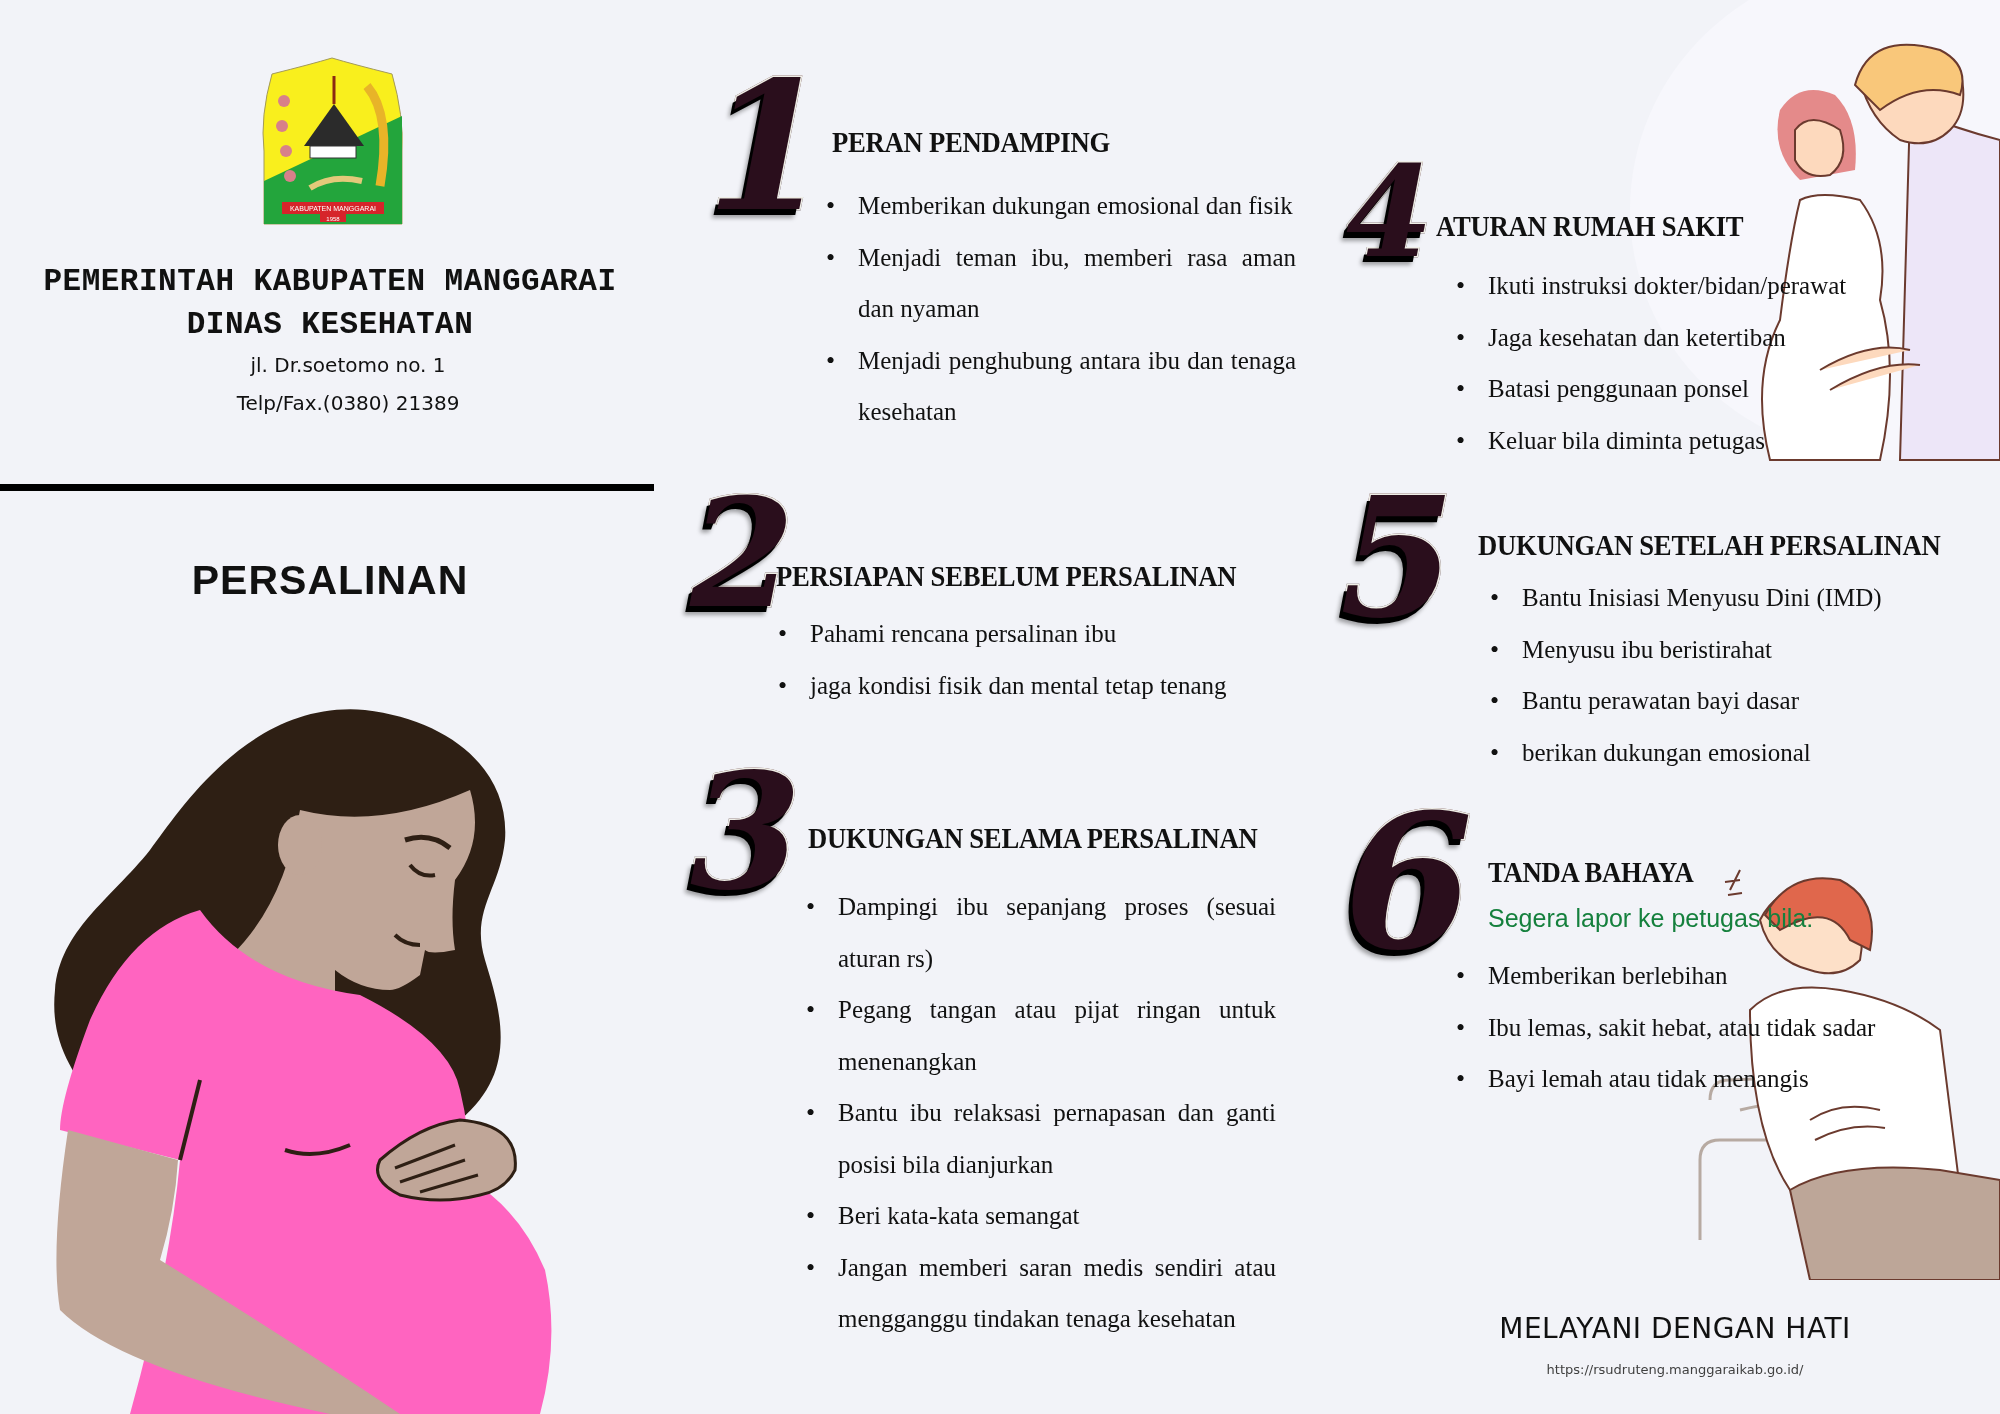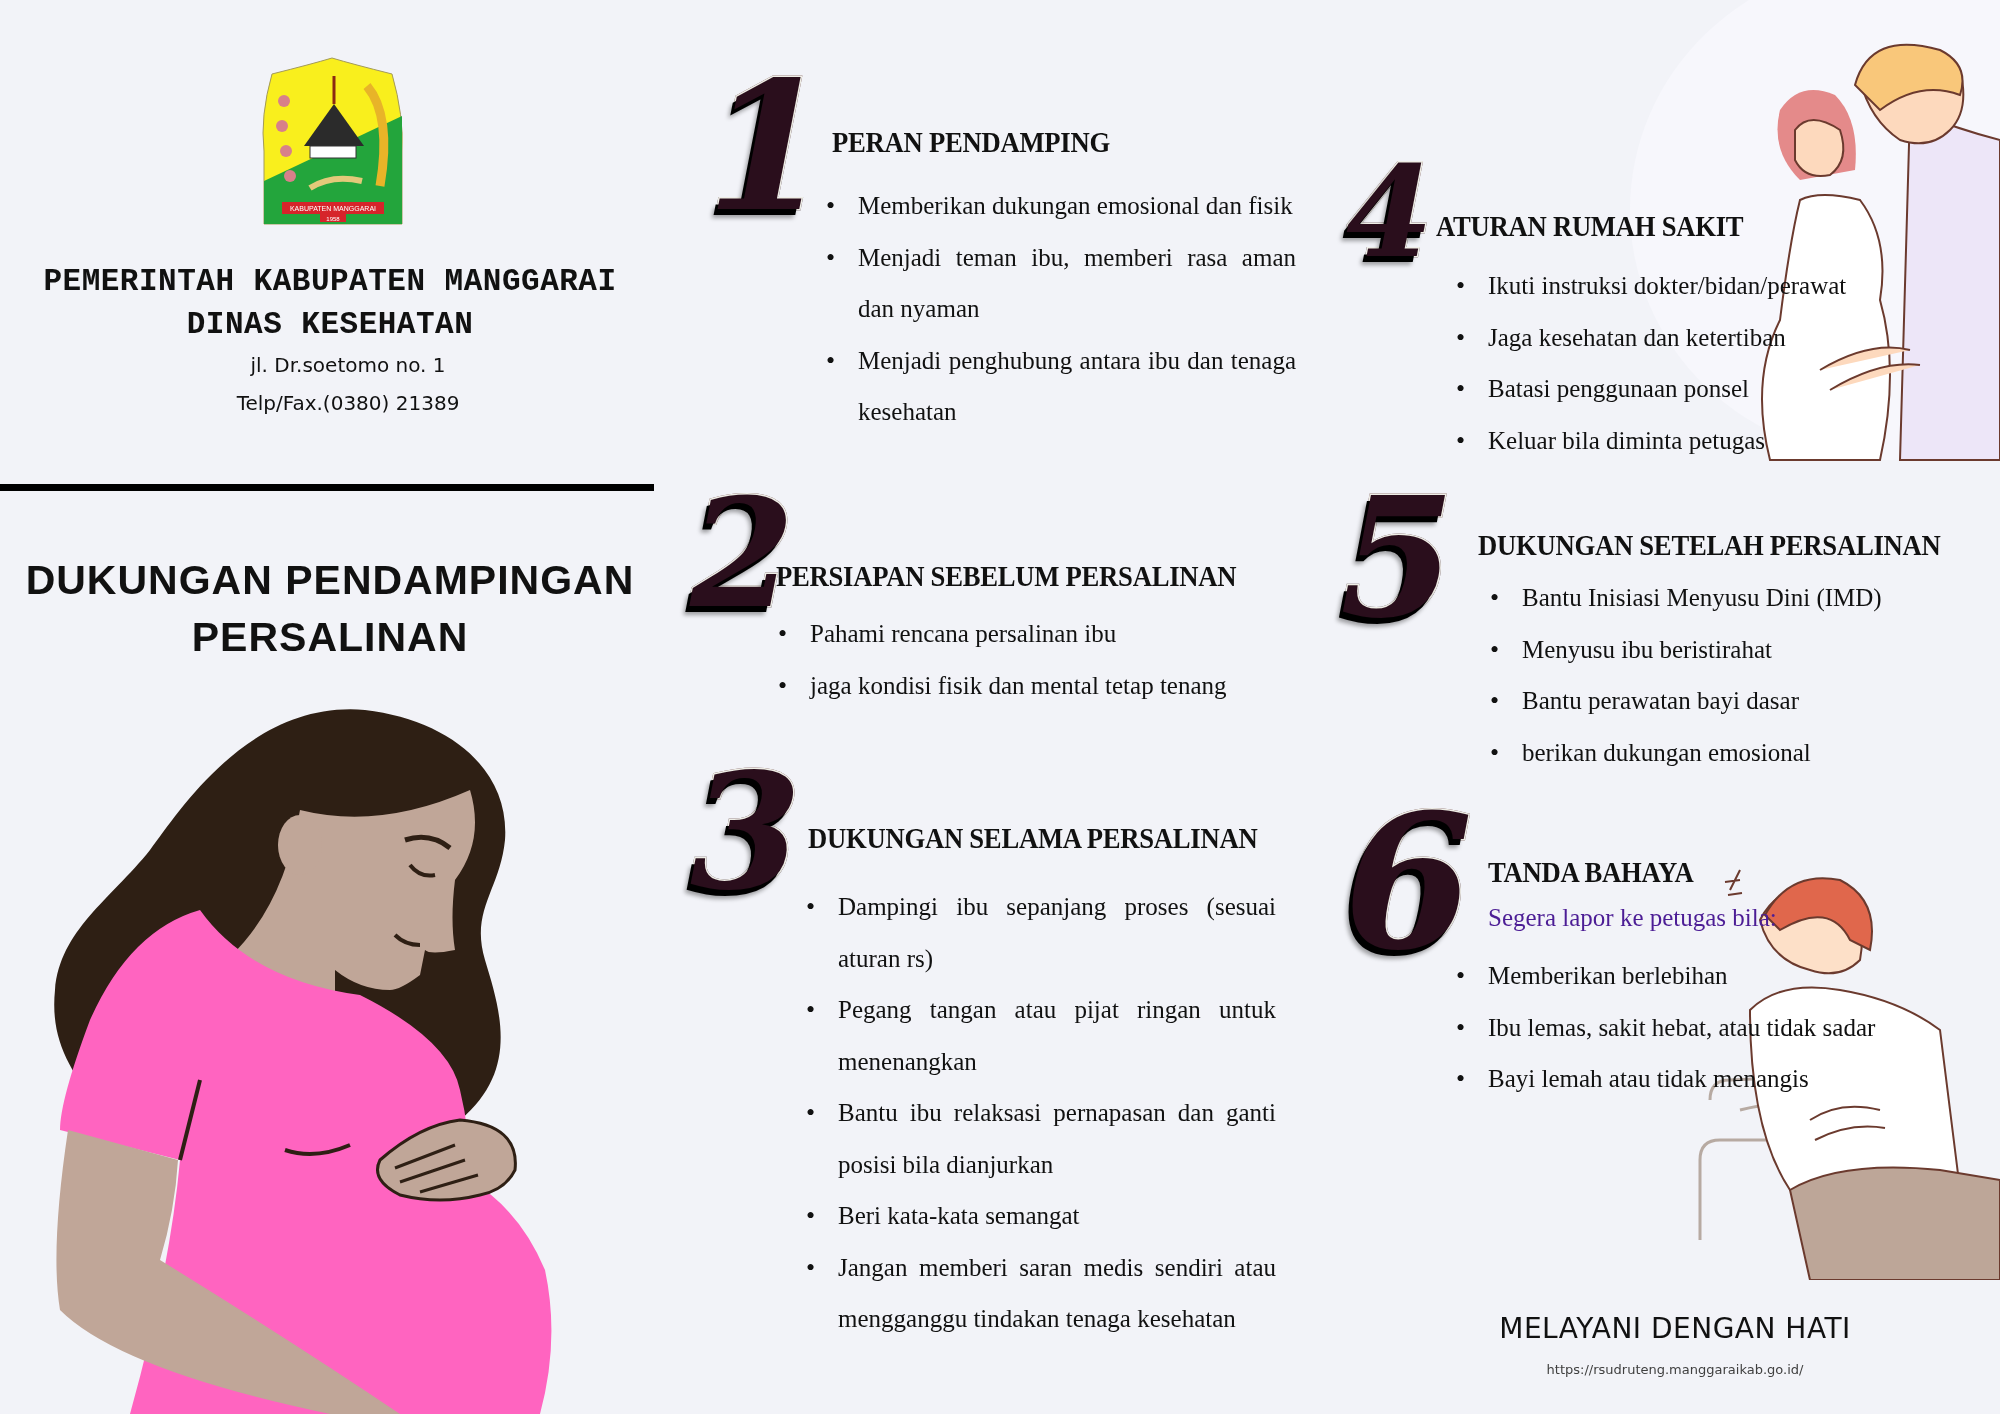--- a/index.html
+++ b/index.html
@@ -48,21 +48,21 @@
   }
   .sec-list { margin: 0; padding: 0; list-style: none; }
   .sec-list li {
     position: relative; padding-left: 32px;
     font-family: Liberation Serif, serif; font-size: 25px; line-height: 51.5px;
     color: #111; text-align: justify; text-align-last: left;
   }
   .sec-list li::before {
     content: "•"; position: absolute; left: 0; top: 0; font-size: 26px;
   }
-  .sec-intro { font-family: Liberation Serif, serif; font-size: 25px; line-height: 40px; color: #4c1d95; }
+  .sec-intro { font-family: Liberation Sans, sans-serif; font-size: 25px; line-height: 40px; color: #15803d; }
 
   
   .slogan { left: 1440px; top: 1312px; width: 470px; text-align: center;
     font-family: "DejaVu Sans", sans-serif; font-size: 28px; letter-spacing: 0.5px; color: #111; }
   .url { left: 1440px; top: 1362px; width: 470px; text-align: center;
     font-family: "DejaVu Sans", sans-serif; font-size: 13px; color: #404040; }
 
   .circle-bg { left: 1630px; top: -40px; width: 520px; height: 500px; border-radius: 50%; background: #f7f7fc; }
 </style>
 </head>
@@ -95,21 +95,20 @@
 <div class="abs org-block">
   <div class="org-line">PEMERINTAH KABUPATEN MANGGARAI</div>
   <div class="org-line">DINAS KESEHATAN</div>
   <div class="addr-line">jl. Dr.soetomo no. 1</div>
   <div class="addr-line">Telp/Fax.(0380) 21389</div>
 </div>
 
 <div class="abs divider"></div>
 
 <div class="abs main-title">
-  <div>DUKUNGAN PENDAMPINGAN</div>
   <div>PERSALINAN</div>
 </div>
 
 <div class="abs woman-illus">
   <svg width="660" height="724" viewBox="0 0 660 724">
 
     <path d="M365 20 C250 10 180 120 150 160 C110 210 60 240 55 300 C50 350 70 380 100 420 L460 430 C520 380 500 320 485 270 C470 220 500 200 505 150 C510 80 450 30 365 20Z" fill="#2e1f14"></path>
 
     <path d="M300 120 Q380 140 470 100 Q485 150 455 190 Q450 230 455 260 Q430 265 425 260 L420 285 Q400 300 390 300 Q360 300 335 280 L335 320 L200 290 Q280 240 300 120Z" fill="#c0a698"></path>
     <ellipse cx="300" cy="155" rx="22" ry="30" fill="#c0a698"></ellipse>

